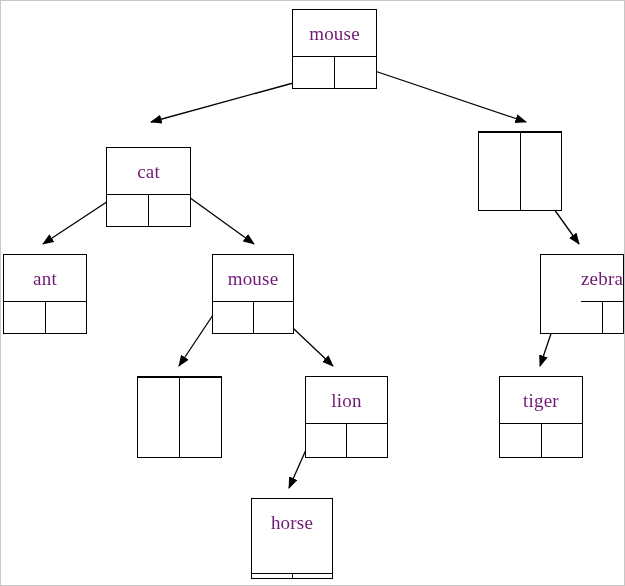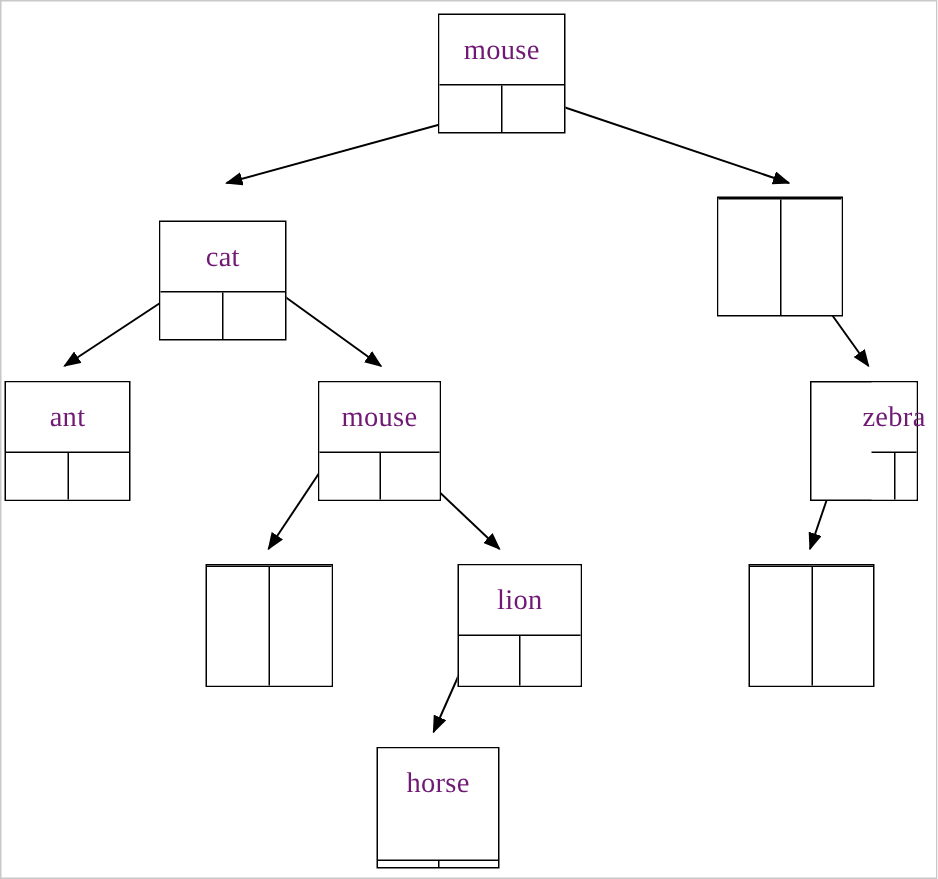--- a/index.html
+++ b/index.html
@@ -113,41 +113,42 @@
           <div class="ptr-cell right"></div>
         </div>
       </div>
       <div class="node" style="left: 211px; top: 253px; width: 82px; height: 80px;">
         <div class="node-label" style="height: 46px;">mouse</div>
         <div class="node-pointers">
           <div class="ptr-cell left"></div>
           <div class="ptr-cell right"></div>
         </div>
       </div>
-      <div class="node" style="left: 539px; top: 253px; width: 72px; height: 80px; padding-left: 40px;">
+      <div class="node" style="left: 539px; top: 253px; width: 84px; height: 80px; padding-left: 40px;">
         <div class="node-label" style="height: 46px;">zebra</div>
         <div class="node-pointers">
           <div class="ptr-cell left"></div>
           <div class="ptr-cell right"></div>
         </div>
       </div>
       <div class="node" style="left: 136px; top: 375px; width: 85px; height: 82px;">
         <div class="node-pointers">
           <div class="ptr-cell left"></div>
           <div class="ptr-cell right"></div>
         </div>
       </div>
       <div class="node" style="left: 292px; top: 375px; width: 83px; height: 82px; margin-left: 12px;">
         <div class="node-label" style="height: 46px;">lion</div>
         <div class="node-pointers">
           <div class="ptr-cell left"></div>
           <div class="ptr-cell right"></div>
         </div>
       </div>
       <div class="node" style="left: 498px; top: 375px; width: 84px; height: 82px;">
+        <div class="node-label" style="height: 46px;">tiger</div>
         <div class="node-pointers">
           <div class="ptr-cell left"></div>
           <div class="ptr-cell right"></div>
         </div>
       </div>
       <div class="node" style="left: 250px; top: 497px; width: 82px; height: 81px; gap: 28px;">
         <div class="node-label" style="height: 46px;">horse</div>
         <div class="node-pointers">
           <div class="ptr-cell left"></div>
           <div class="ptr-cell right"></div>

